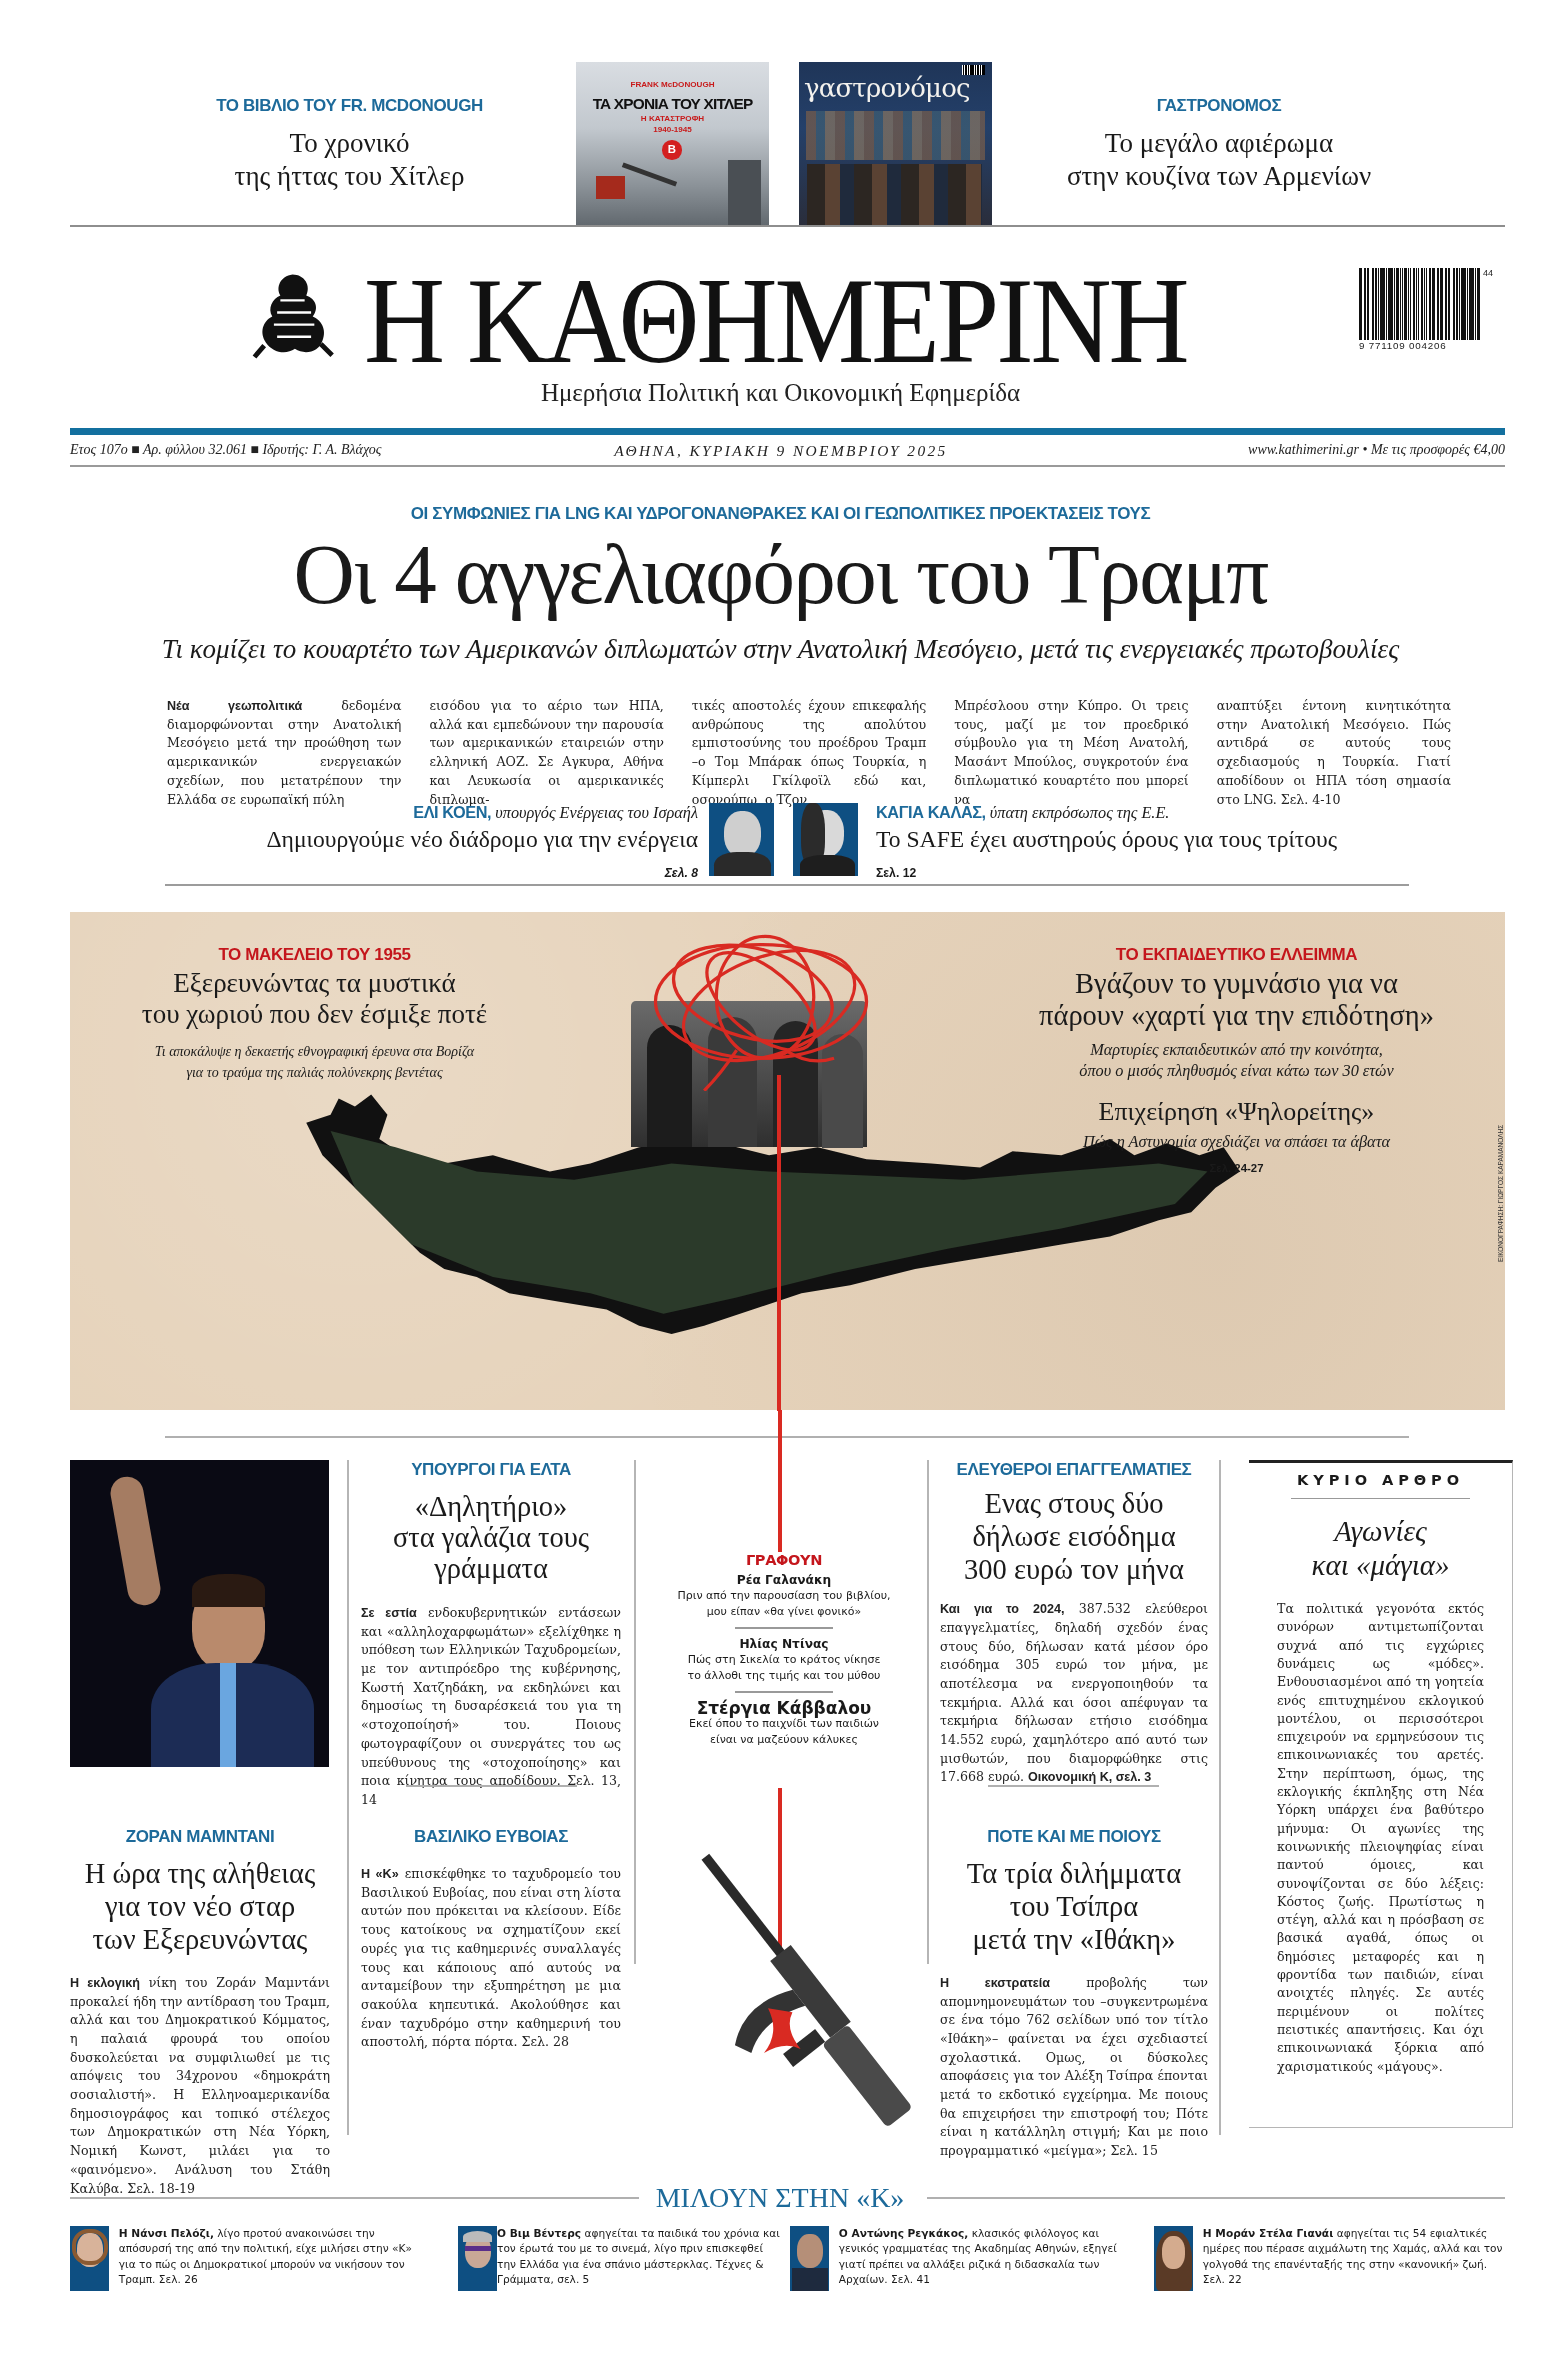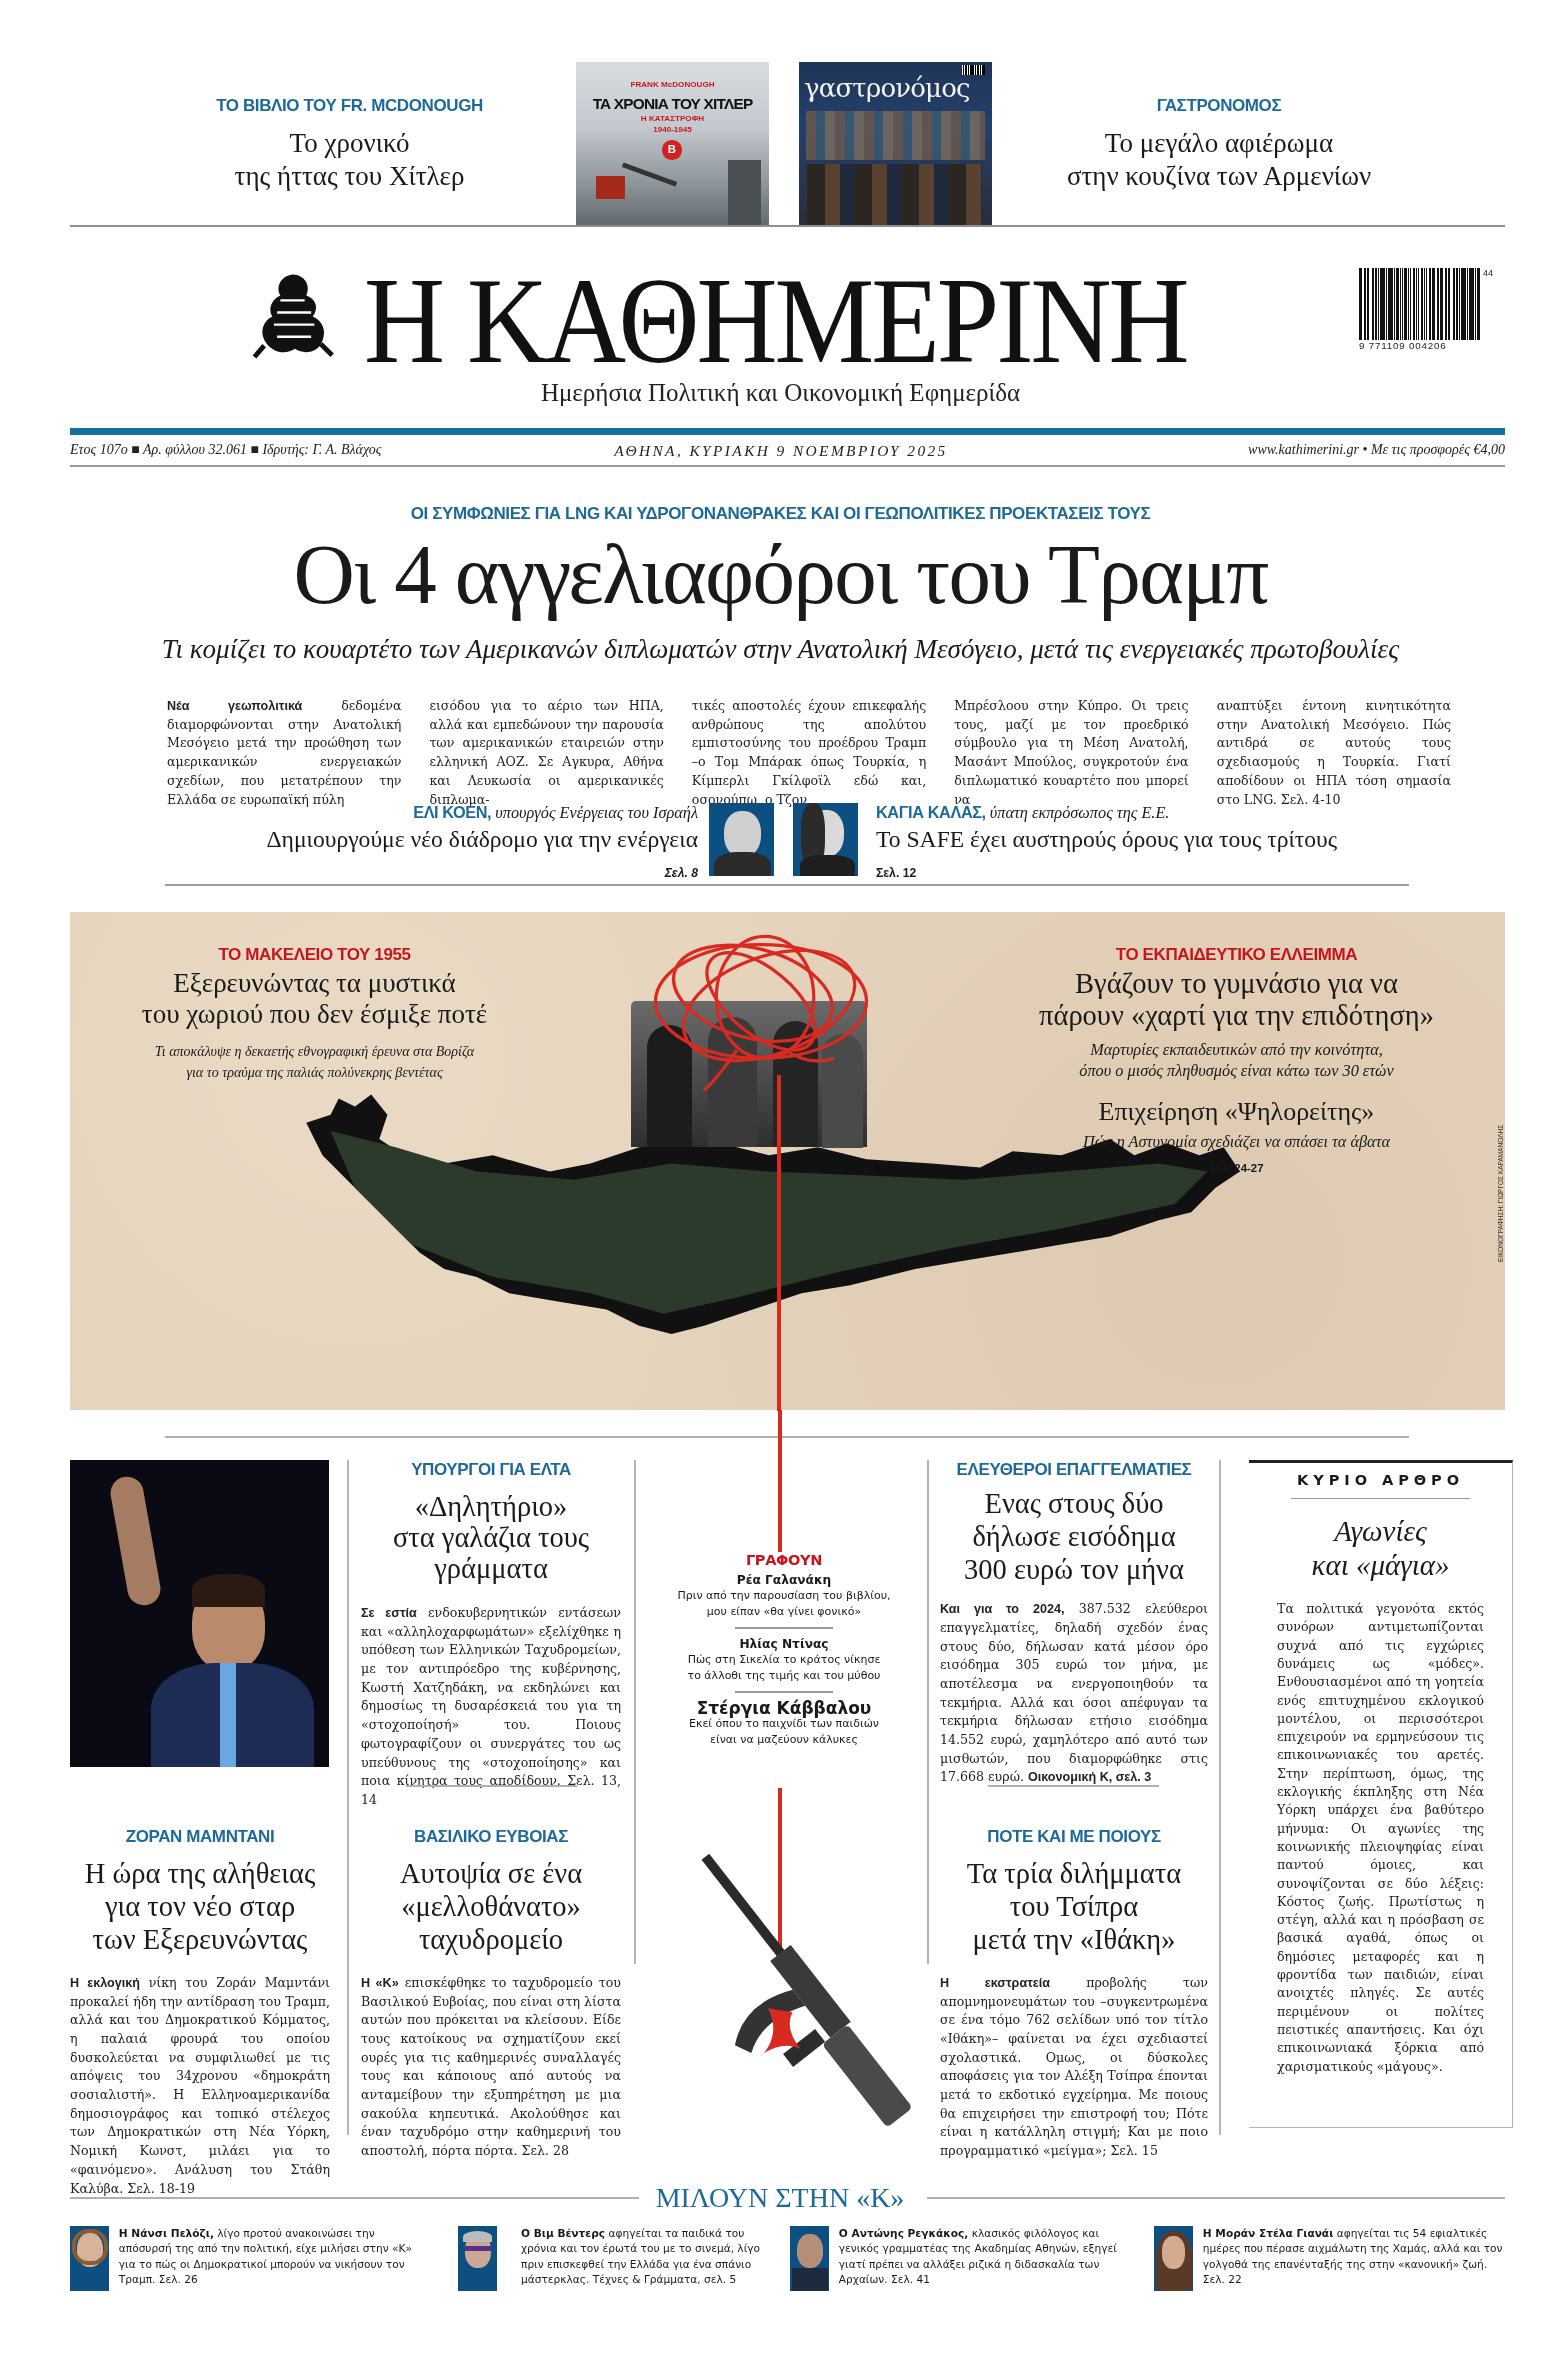--- a/index.html
+++ b/index.html
@@ -229,25 +229,20 @@
   <div class="hed center" style="font-size:28.5px; margin-top:9.8px; line-height:33px;">
     <div>Η ώρα της αλήθειας</div>
     <div>για τον νέο σταρ</div>
     <div>των Εξερευνώντας</div>
   </div>
   <p class="body-txt" style="margin-top:18px;"><b>Η εκλογική</b> <span>νίκη του Ζοράν Μαμντάνι προκαλεί ήδη την αντίδραση του Τραμπ, αλλά και του Δημοκρατικού Κόμματος, η παλαιά φρουρά του οποίου δυσκολεύεται να συμφιλιωθεί με τις απόψεις του 34χρονου «δημοκράτη σοσιαλιστή». Η Ελληνοαμερικανίδα δημοσιογράφος και τοπικό στέλεχος των Δημοκρατικών στη Νέα Υόρκη, Νομική Κωνστ, μιλάει για το «φαινόμενο». Ανάλυση του Στάθη Καλύβα. Σελ. 18-19</span></p>
 </article>
 
 <article class="abs" style="left:361px; top:1827px; width:260px;">
   <div class="kicker center" style="font-size:17px;">ΒΑΣΙΛΙΚΟ ΕΥΒΟΙΑΣ</div>
-  <div class="hed center" style="font-size:28.5px; margin-top:9.8px; line-height:33px;">
-    <div>Αυτοψία σε ένα</div>
-    <div>«μελλοθάνατο»</div>
-    <div>ταχυδρομείο</div>
-  </div>
   <p class="body-txt" style="margin-top:18px;"><b>Η «Κ»</b> <span>επισκέφθηκε το ταχυδρομείο του Βασιλικού Ευβοίας, που είναι στη λίστα αυτών που πρόκειται να κλείσουν. Είδε τους κατοίκους να σχηματίζουν εκεί ουρές για τις καθημερινές συναλλαγές τους και κάποιους από αυτούς να ανταμείβουν την εξυπηρέτηση με μια σακούλα κηπευτικά. Ακολούθησε και έναν ταχυδρόμο στην καθημερινή του αποστολή, πόρτα πόρτα. Σελ. 28</span></p>
 </article>
 
 <section class="abs center" style="left:650px; top:1551px; width:268px;">
   <div class="kicker red" style="font-size:14.6px; font-family:'DejaVu Sans',sans-serif;">ΓΡΑΦΟΥΝ</div>
   <div style="font-family:'DejaVu Sans',sans-serif; font-size:11px; line-height:15.4px; margin-top:4.9px;">
     <div style="font-weight:bold; font-size:12.2px;">Ρέα Γαλανάκη</div>
     <div>Πριν από την παρουσίαση του βιβλίου,</div>
     <div>μου είπαν «θα γίνει φονικό»</div>
   </div>
@@ -314,21 +309,21 @@
   <div class="abs center" style="left:650px; top:2182px; width:260px; font-family:'Liberation Serif',serif; font-size:28px; color:#1d6a9a;">ΜΙΛΟΥΝ ΣΤΗΝ «Κ»</div>
   <div class="rule" style="left:927px; top:2197px; width:578px; height:2.4px; background:#b0b0b0;"></div>
 
   <div class="abs" style="left:70px; top:2226px; width:350px; display:flex; gap:9.8px;">
     <div class="thumb" style="flex:0 0 39px; height:65px; position:relative; overflow:hidden;">
       <div style="position:absolute; left:6.5px; top:6.5px; width:26px; height:34px; border-radius:45%; background:#d8b39a;"></div>
       <div style="position:absolute; left:1.6px; top:3.3px; width:36px; height:36px; border-radius:45%; border:4.9px solid #8a5a32;"></div>
     </div>
     <div style="font-family:'DejaVu Sans',sans-serif; font-size:10.6px; line-height:15.4px;"><b>Η Νάνσι Πελόζι,</b> <span>λίγο προτού ανακοινώσει την απόσυρσή της από την πολιτική, είχε μιλήσει στην «Κ» για το πώς οι Δημοκρατικοί μπορούν να νικήσουν τον Τραμπ. Σελ. 26</span></div>
   </div>
-  <div class="abs" style="left:433px; top:2226px; width:350px; display:flex; gap:24px;padding-left:25px;">
+  <div class="abs" style="left:433px; top:2226px; width:350px; display:flex; gap:0;padding-left:25px;">
     <div class="thumb" style="flex:0 0 39px; height:65px; position:relative; overflow:hidden;">
       <div style="position:absolute; left:6.5px; top:8.1px; width:26px; height:34px; border-radius:45%; background:#c9a896;"></div>
       <div style="position:absolute; left:4.9px; top:4.9px; width:29px; height:11.4px; border-radius:50% 50% 0 0; background:#bbb;"></div>
       <div style="position:absolute; left:6.5px; top:19.5px; width:26px; height:5.7px; background:#5a2e8a;"></div>
     </div>
     <div style="font-family:'DejaVu Sans',sans-serif; font-size:10.6px; line-height:15.4px;"><b>Ο Βιμ Βέντερς</b> <span>αφηγείται τα παιδικά του χρόνια και τον έρωτά του με το σινεμά, λίγο πριν επισκεφθεί την Ελλάδα για ένα σπάνιο μάστερκλας. Τέχνες &amp; Γράμματα, σελ. 5</span></div>
   </div>
   <div class="abs" style="left:790px; top:2226px; width:350px; display:flex; gap:9.8px;">
     <div class="thumb" style="flex:0 0 39px; height:65px; position:relative; overflow:hidden;">
       <div style="position:absolute; left:6.5px; top:8.1px; width:26px; height:34px; border-radius:45%; background:#b58f78;"></div>

